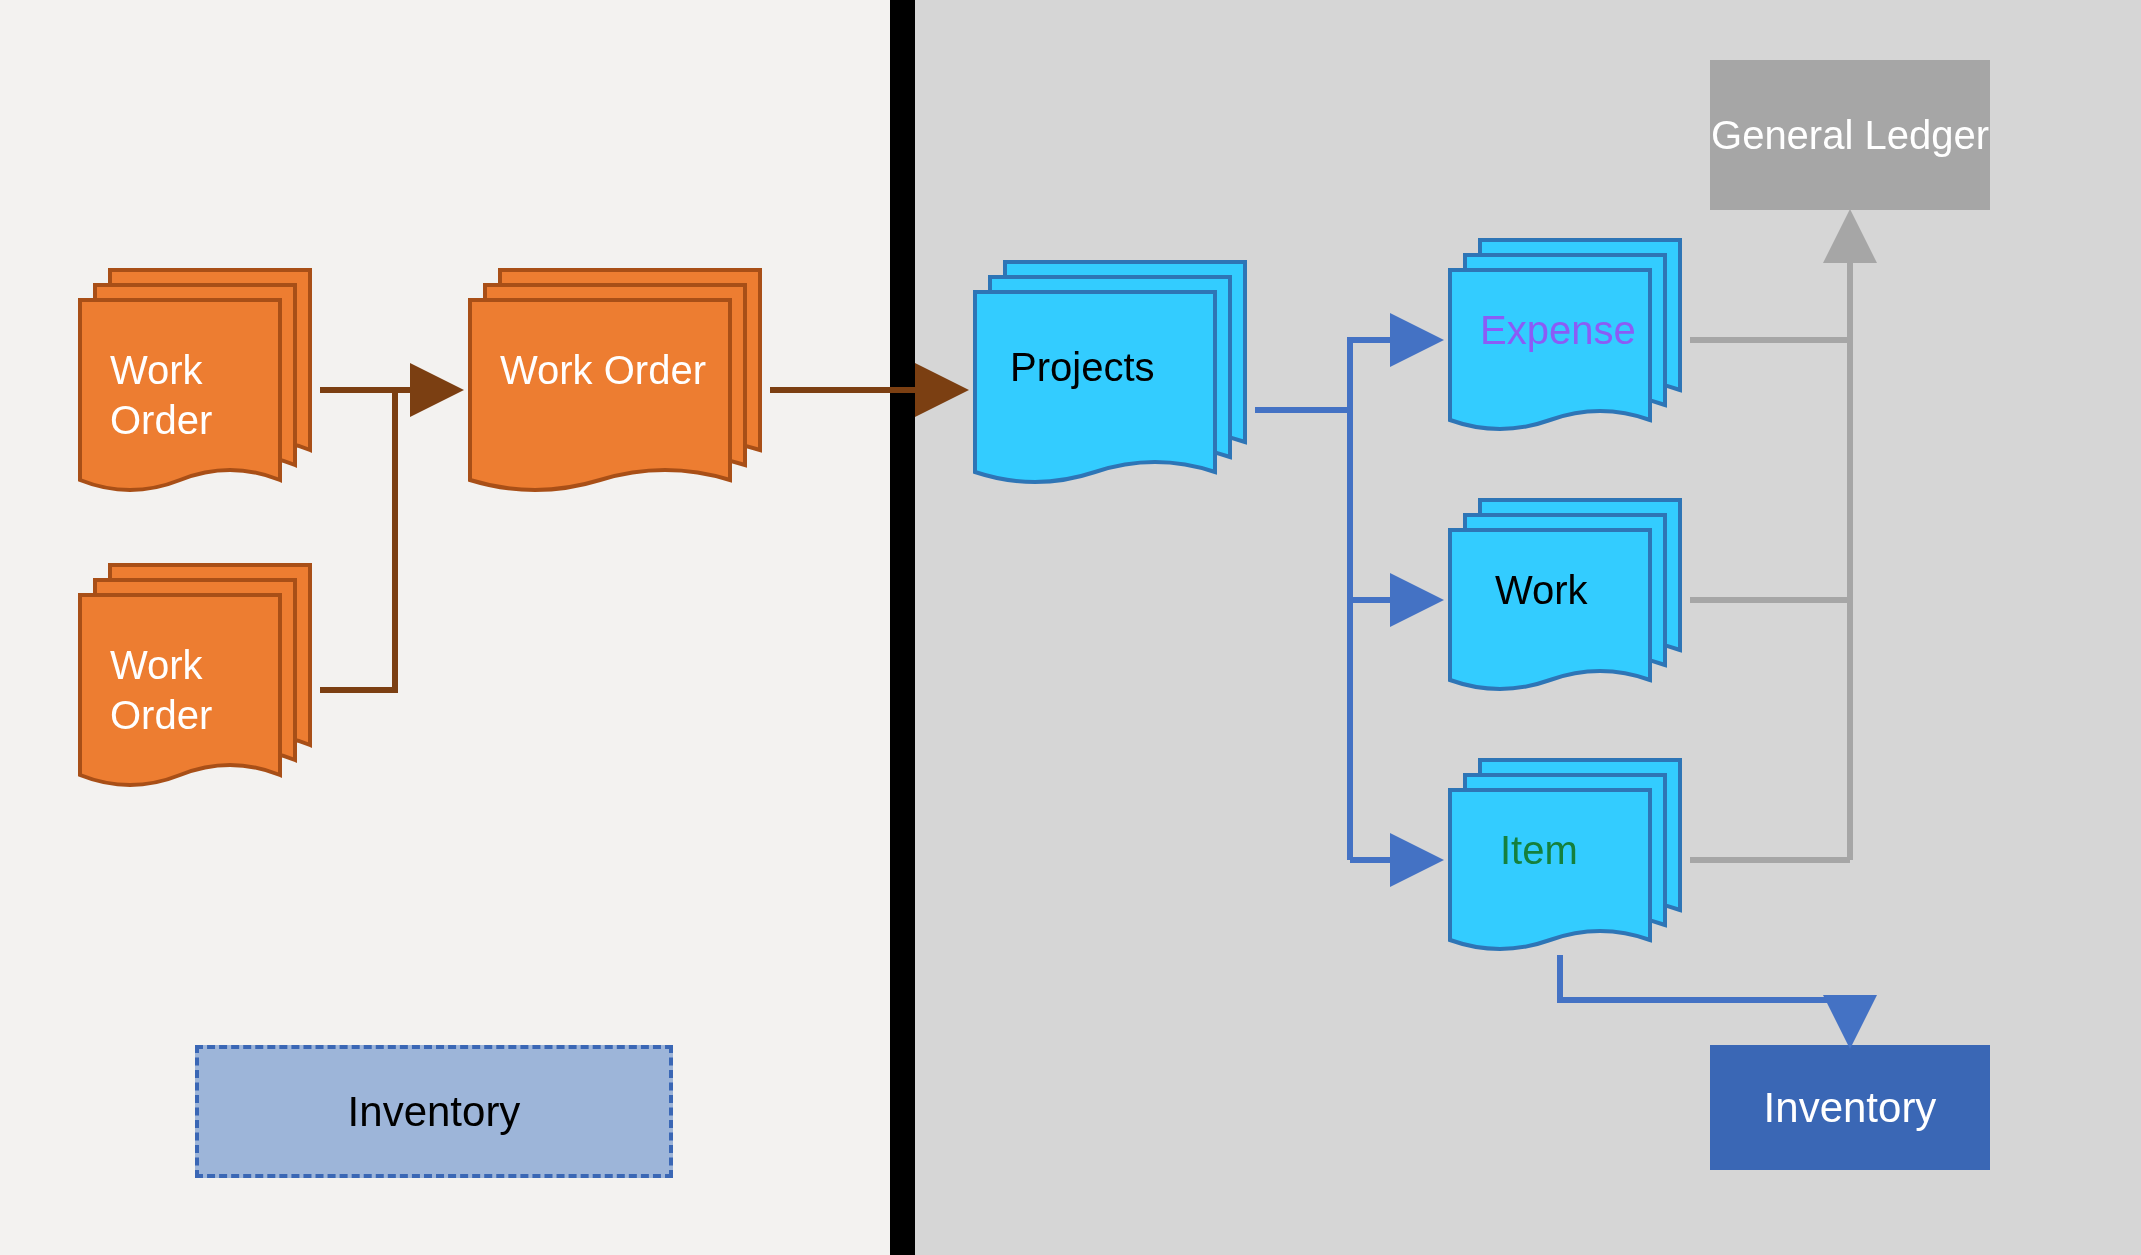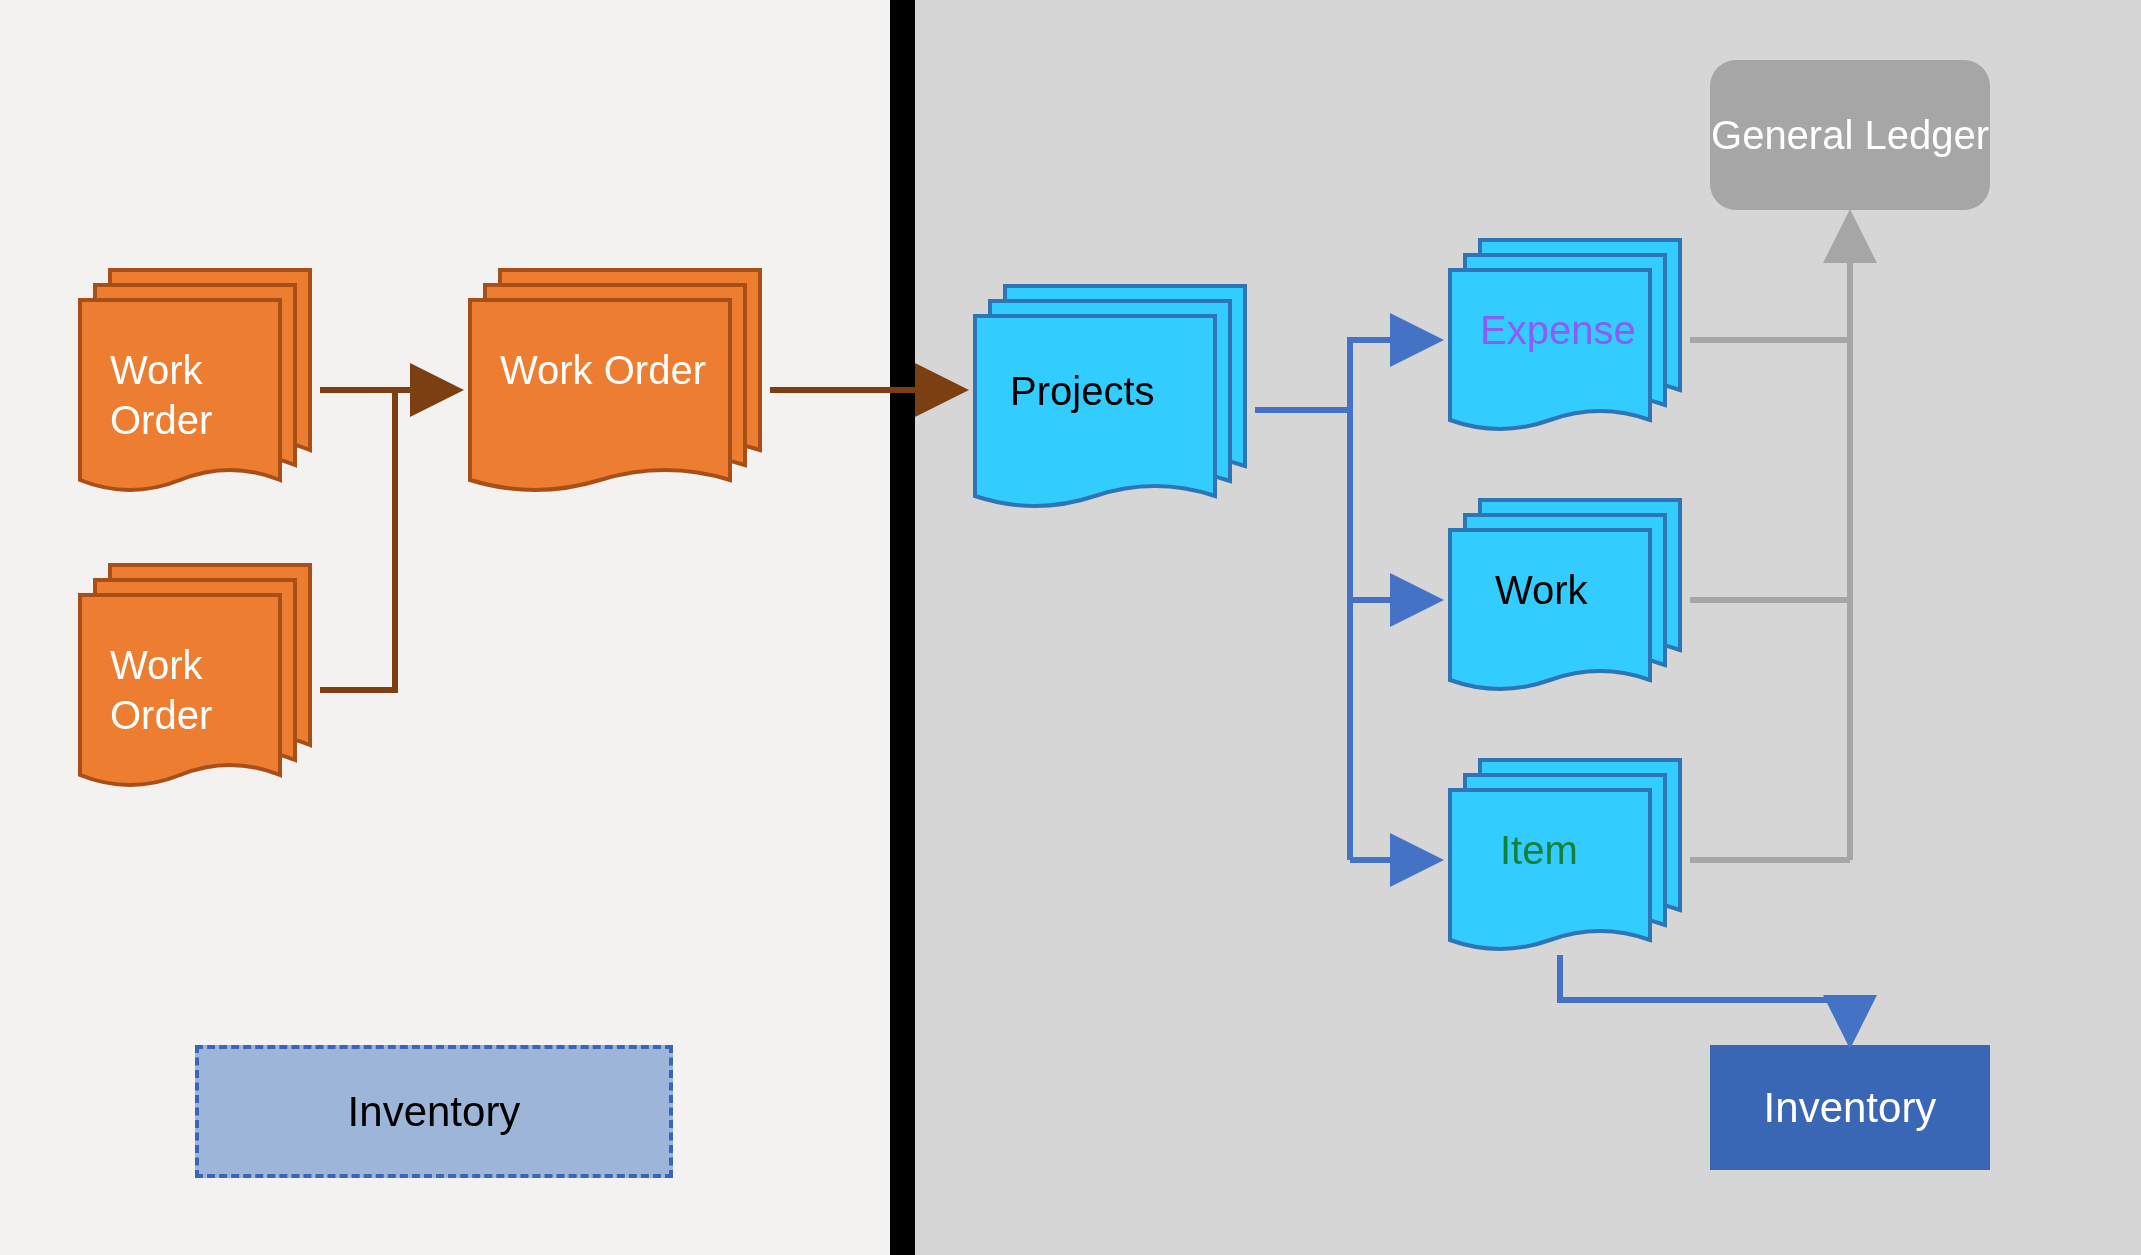--- a/index.html
+++ b/index.html
@@ -84,21 +84,21 @@
   svg { display:block; }
 </style>
 </head>
 <body>
 
 <div class="canvas">
   <div class="panel-left"></div>
   <div class="panel-right"></div>
   <div class="divider"></div>
 
-  <div class="gl-box" style="left:1710px; top:60px; width:280px; height:150px;border-radius:26px;">
+  <div class="gl-box" style="left:1710px; top:60px; width:280px; height:150px;">
     <span>General
 Ledger</span>
   </div>
 
   <div class="inv-dashed" style="left:195px; top:1045px; width:470px; height:125px;">
     <span>Inventory</span>
   </div>
 
   <div class="inv-solid" style="left:1710px; top:1045px; width:280px; height:125px;">
     <span>Inventory</span>
@@ -132,21 +132,21 @@
     <svg width="320" height="260" viewBox="0 0 320 260">
       <g stroke="#a84f17" stroke-width="4" fill="#ed7d31">
         <path d="M40 10 H300 V190 Q235 170 170 190 T40 190 Z"></path>
         <path d="M25 25 H285 V205 Q220 185 155 205 T25 205 Z"></path>
         <path d="M10 40 H270 V220 Q205 200 140 220 T10 220 Z"></path>
       </g>
     </svg>
     <div class="label" style="left:40px; top:85px; color:#fff;">Work Order</div>
   </div>
 
-  <div class="docstack" style="left:965px; top:276px; width:300px; height:260px;text-align:right;">
+  <div class="docstack" style="left:965px; top:252px; width:300px; height:260px;text-align:right;">
     <svg width="300" height="260" viewBox="0 0 300 260">
       <g stroke="#2e75b6" stroke-width="4" fill="#33ccff">
         <path d="M40 10 H280 V190 Q220 170 160 190 T40 190 Z"></path>
         <path d="M25 25 H265 V205 Q205 185 145 205 T25 205 Z"></path>
         <path d="M10 40 H250 V220 Q190 200 130 220 T10 220 Z"></path>
       </g>
     </svg>
     <div class="label" style="left:45px; top:90px; color:#000;">Projects</div>
   </div>
 

